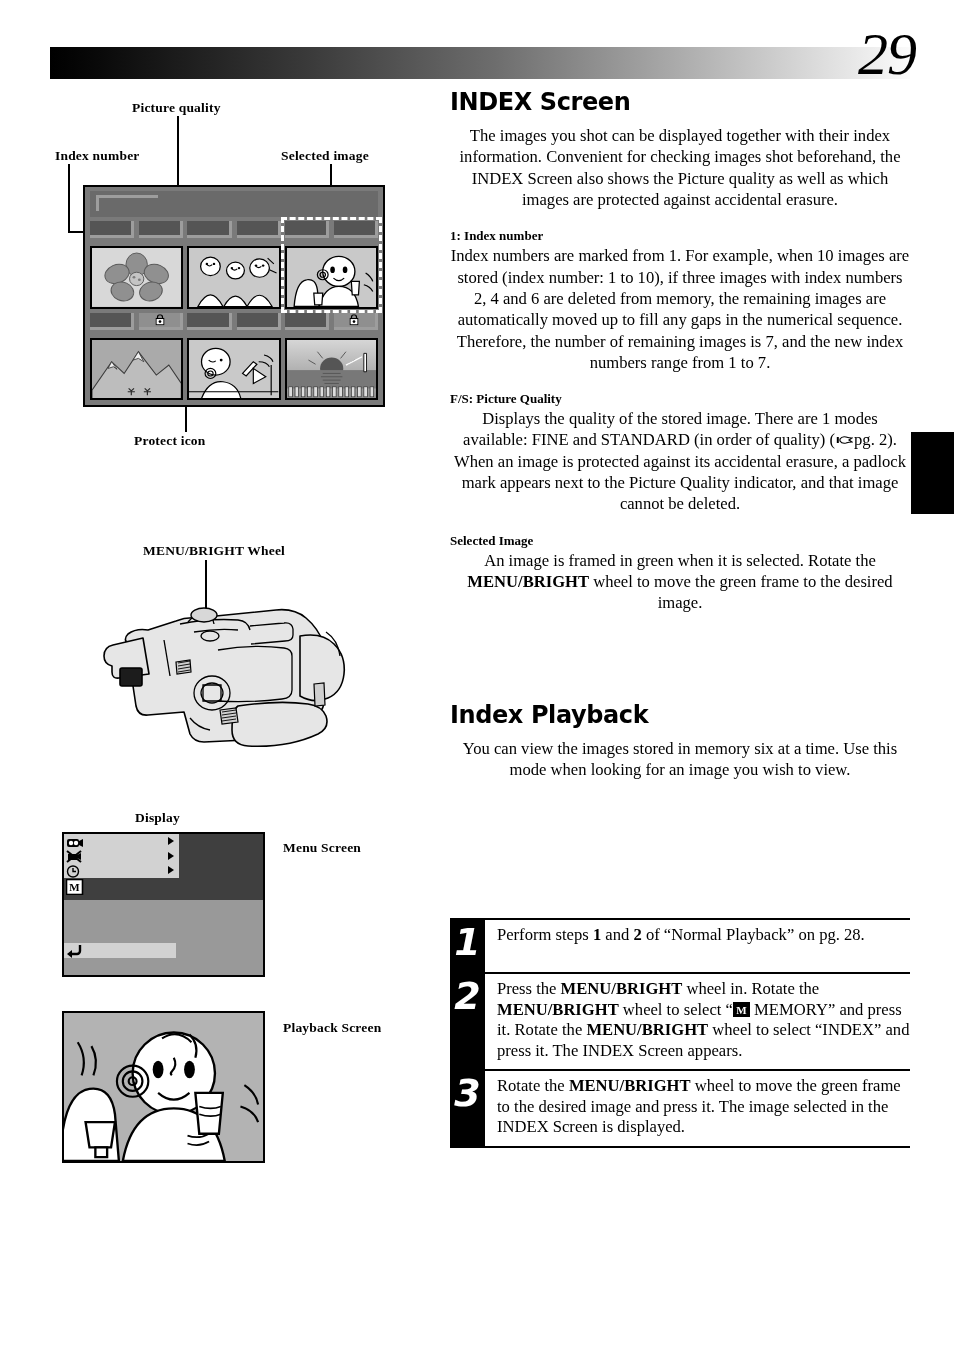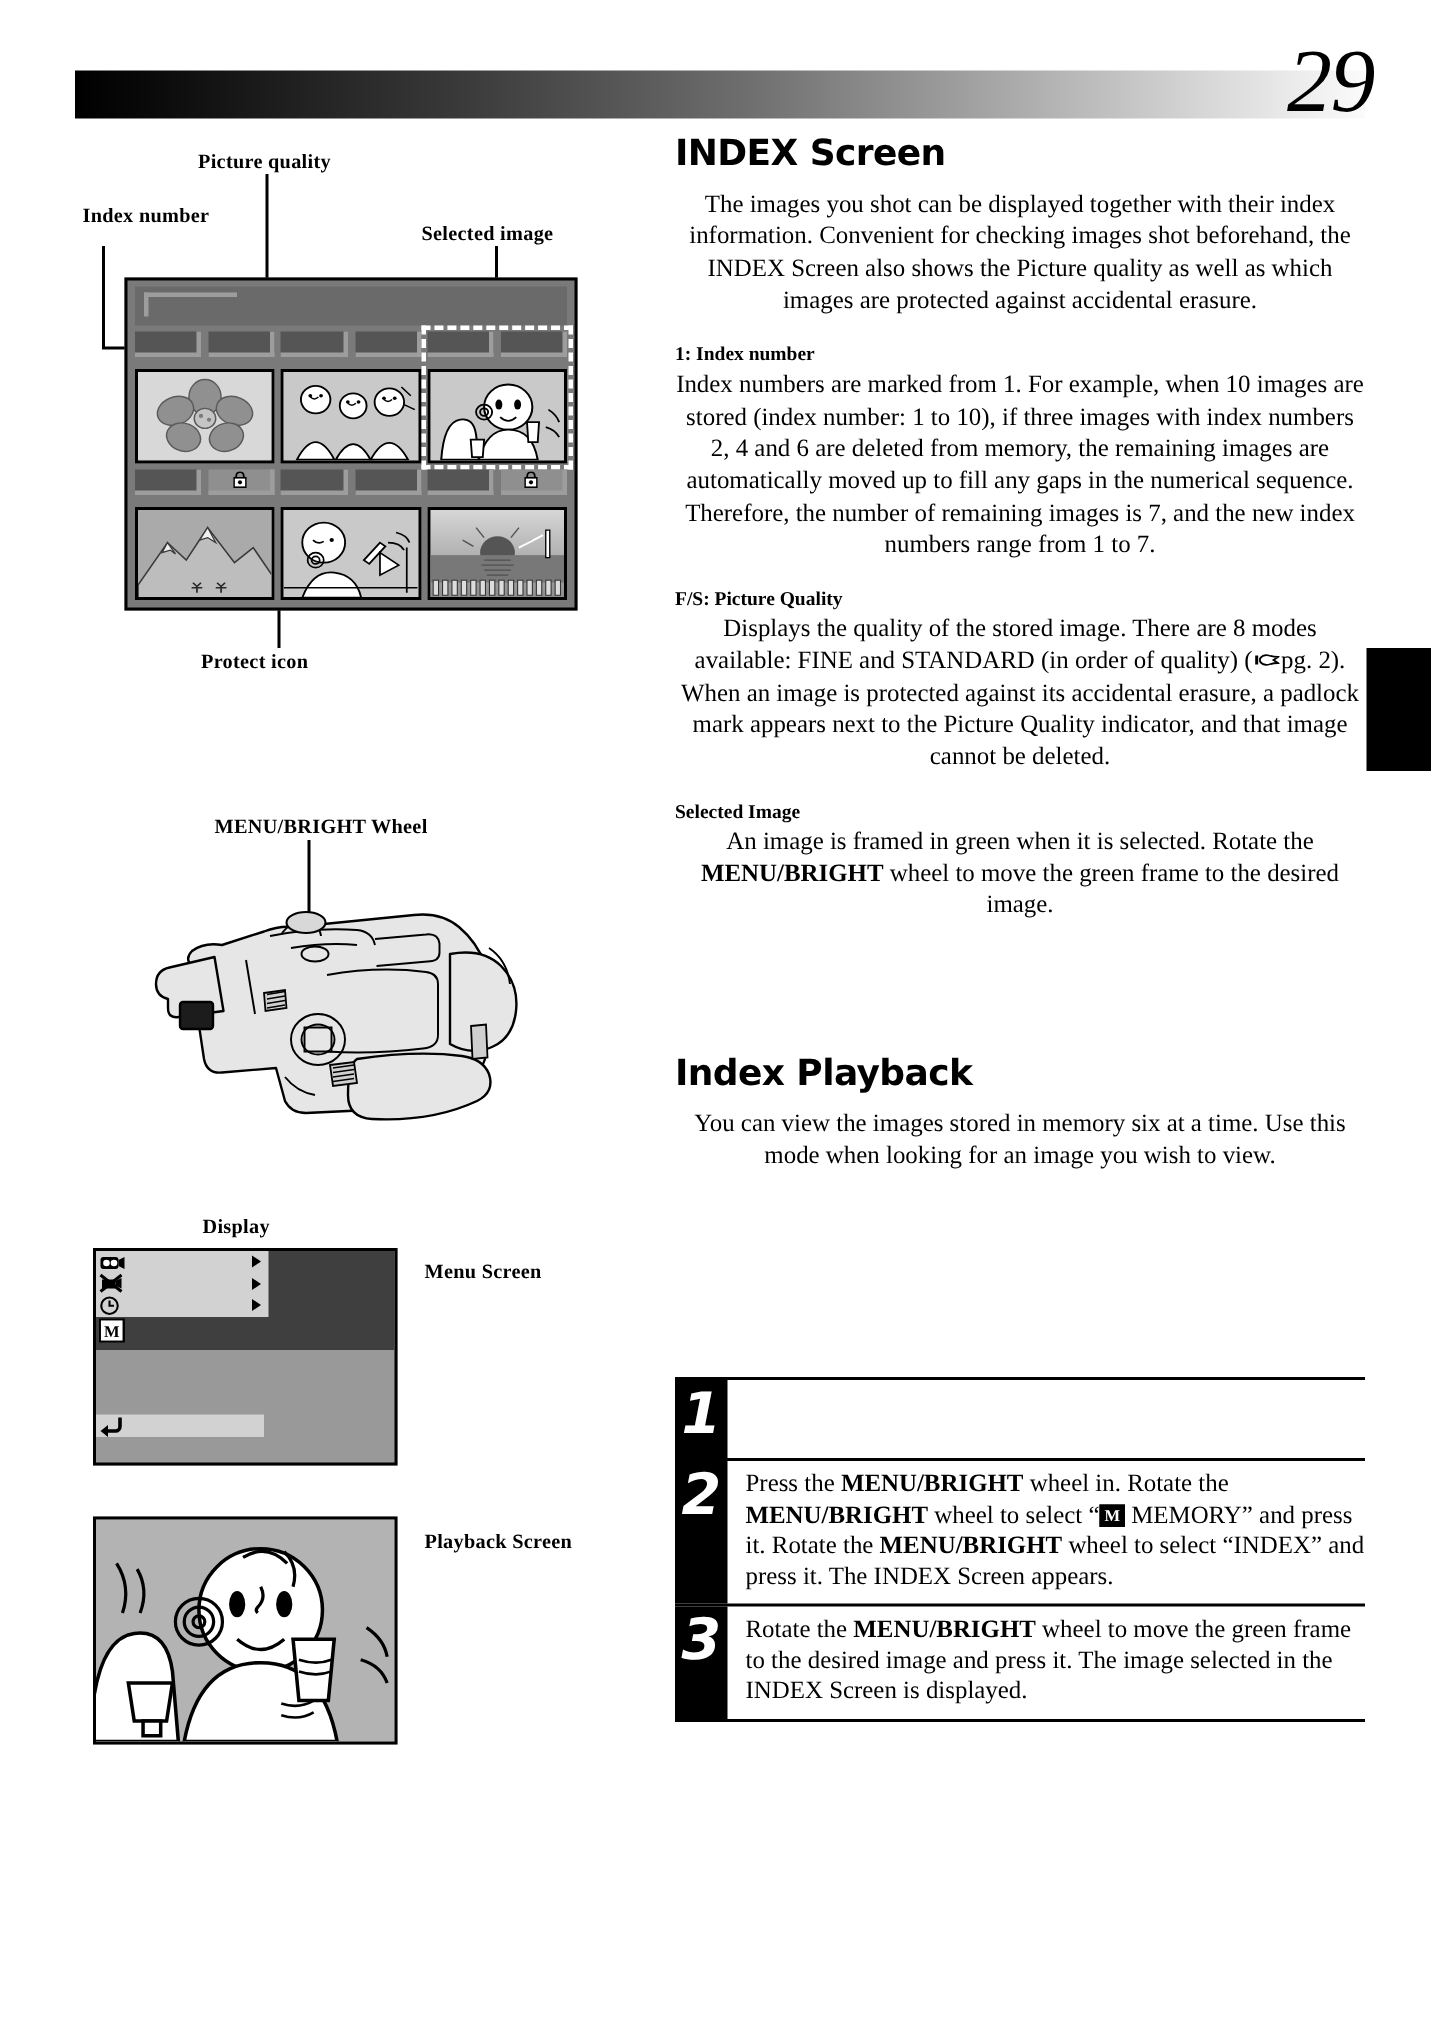--- a/index.html
+++ b/index.html
@@ -181,21 +181,21 @@
 
 <div id="header-band"></div>
 <div id="page-number">29</div>
 <div id="side-tab"></div>
 
 <div id="left-col">
 
   <div class="label-bold" style="position:absolute;left:132px;top:100px;">Picture quality</div>
   <div class="leader" style="left:177px;top:116px;width:2px;height:125px;"></div>
 
-  <div class="label-bold" style="position:absolute;left:55px;top:136px;">Index number</div>
+  <div class="label-bold" style="position:absolute;left:55px;top:148px;">Index number</div>
   <div class="leader" style="left:68px;top:164px;width:2px;height:68px;"></div>
   <div class="leader" style="left:68px;top:231px;width:74px;height:2px;"></div>
 
   <div class="label-bold" style="position:absolute;left:281px;top:148px;">Selected image</div>
   <div class="leader" style="left:330px;top:164px;width:2px;height:62px;"></div>
 
   <div class="label-bold" style="position:absolute;left:134px;top:433px;">Protect icon</div>
   <div class="leader" style="left:185px;top:327px;width:2px;height:105px;"></div>
   <div class="leader" style="left:167px;top:327px;width:20px;height:2px;"></div>
 
@@ -534,40 +534,41 @@
 
 <div id="right-col">
 
   <h2 class="sec">INDEX Screen</h2>
   <p class="body">The images you shot can be displayed together with their index information. Convenient for checking images shot beforehand, the INDEX Screen also shows the Picture quality as well as which images are protected against accidental erasure.</p>
 
   <h3 class="sub">1: Index number</h3>
   <p class="body">Index numbers are marked from 1. For example, when 10 images are stored (index number: 1 to 10), if three images with index numbers 2, 4 and 6 are deleted from memory, the remaining images are automatically moved up to fill any gaps in the numerical sequence. Therefore, the number of remaining images is 7, and the new index numbers range from 1 to 7.</p>
 
   <h3 class="sub">F/S: Picture Quality</h3>
-  <p class="body"><span>Displays the quality of the stored image. There are 8 modes available: FINE and STANDARD (in order of quality) (</span><span class="hand-icon">
+  <p class="body"><span>Displays the quality of the stored image. There are 1 modes available: FINE and STANDARD (in order of quality) (</span><span class="hand-icon">
         <svg viewBox="0 0 17 12" width="17" height="12">
           <path d="M0.8 3 h2 v6 h-2 z" fill="#000"></path>
           <path d="M4 5 q2 -3 6 -2 q3 1 6 1 l-3 2 l3 2 q-3 0 -6 1 q-4 1 -6 -2 z" fill="none" stroke="#000" stroke-width="1.2"></path>
         </svg>
       </span><span>pg. 2</span><span>).</span></p>
 
   <p class="body">When an image is protected against its accidental erasure, a padlock mark appears next to the Picture Quality indicator, and that image cannot be deleted.</p>
 
   <h3 class="sub">Selected Image</h3>
   <p class="body"><span>An image is framed in green when it is selected. Rotate the </span><b>MENU/BRIGHT</b><span> wheel to move the green frame to the desired image.</span></p>
 
   <h2 class="sec" style="margin-top:87px;">Index Playback</h2>
   <p class="body">You can view the images stored in memory six at a time. Use this mode when looking for an image you wish to view.</p>
 </div>
 
 <div id="steps">
 
   <div class="step">
     <div class="step-num">1</div>
+    <div class="step-txt"><span>Perform steps </span><b>1</b><span> and </span><b>2</b><span> of “Normal Playback” on pg. 28.</span></div>
   </div>
 
   <div class="step">
     <div class="step-num">2</div>
     <div class="step-txt"><span>Press the </span><b>MENU/BRIGHT</b><span> wheel in. Rotate the </span><b>MENU/BRIGHT</b><span> wheel to select “</span><span class="m-icon">M</span><span> MEMORY” and press it. Rotate the </span><b>MENU/BRIGHT</b><span> wheel to select “INDEX” and press it. The INDEX Screen appears.</span></div>
   </div>
 
   <div class="step">
     <div class="step-num">3</div>
     <div class="step-txt"><span>Rotate the </span><b>MENU/BRIGHT</b><span> wheel to move the green frame to the desired image and press it. The image selected in the INDEX Screen is displayed.</span></div>

